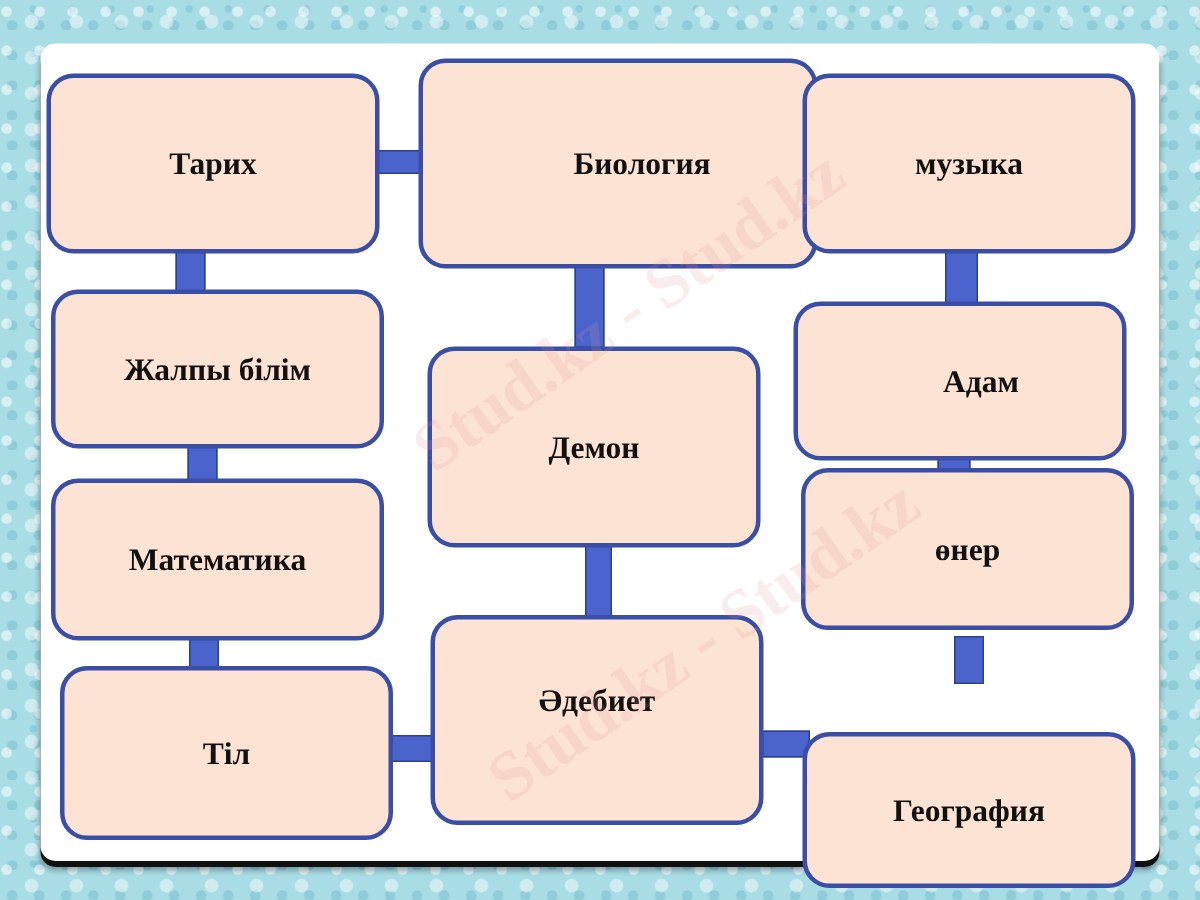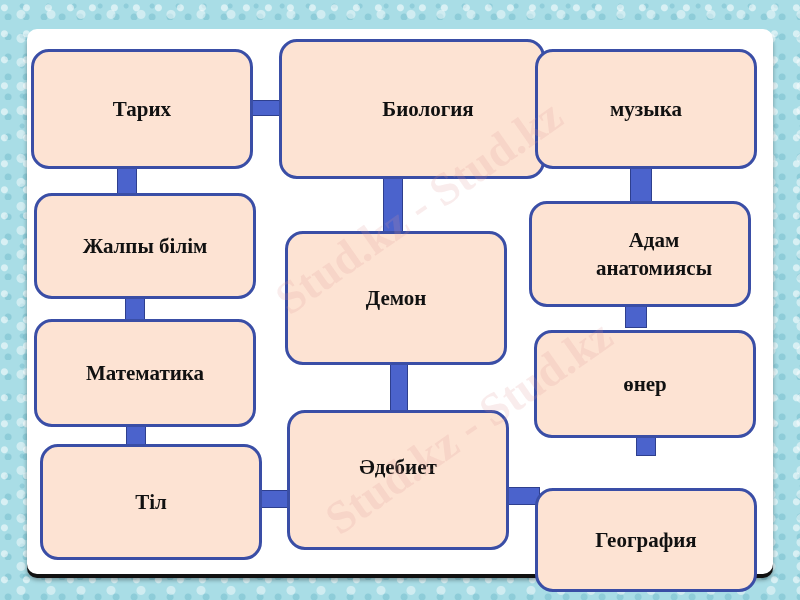--- a/index.html
+++ b/index.html
@@ -64,26 +64,25 @@
   <span>музыка</span>
 </div>
 <div class="node" style="left:34px;top:193px;width:222px;height:106px;">
   <span>Жалпы білім</span>
 </div>
 <div class="node" style="left:285px;top:231px;width:222px;height:134px;flex-direction:column;">
   <span>Демон</span>
 </div>
 <div class="node" style="left:529px;top:201px;width:222px;height:106px;flex-direction:column;padding-left:28px;">
   <span>Адам</span>
-  <span>анатомиясы</span>
 </div>
 <div class="node" style="left:34px;top:319px;width:222px;height:108px;">
   <span>Математика</span>
 </div>
-<div class="node" style="left:534px;top:330px;width:222px;height:108px;">
+<div class="node" style="left:534px;top:312px;width:222px;height:108px;">
   <span>өнер</span>
 </div>
 <div class="node" style="left:40px;top:444px;width:222px;height:116px;">
   <span>Тіл</span>
 </div>
 <div class="node" style="left:287px;top:410px;width:222px;height:140px;">
   <span style="margin-top:-26px;">Әдебиет</span>
 </div>
 <div class="node" style="left:535px;top:450px;width:222px;height:104px;margin-top:38px;">
   <span>География</span>

